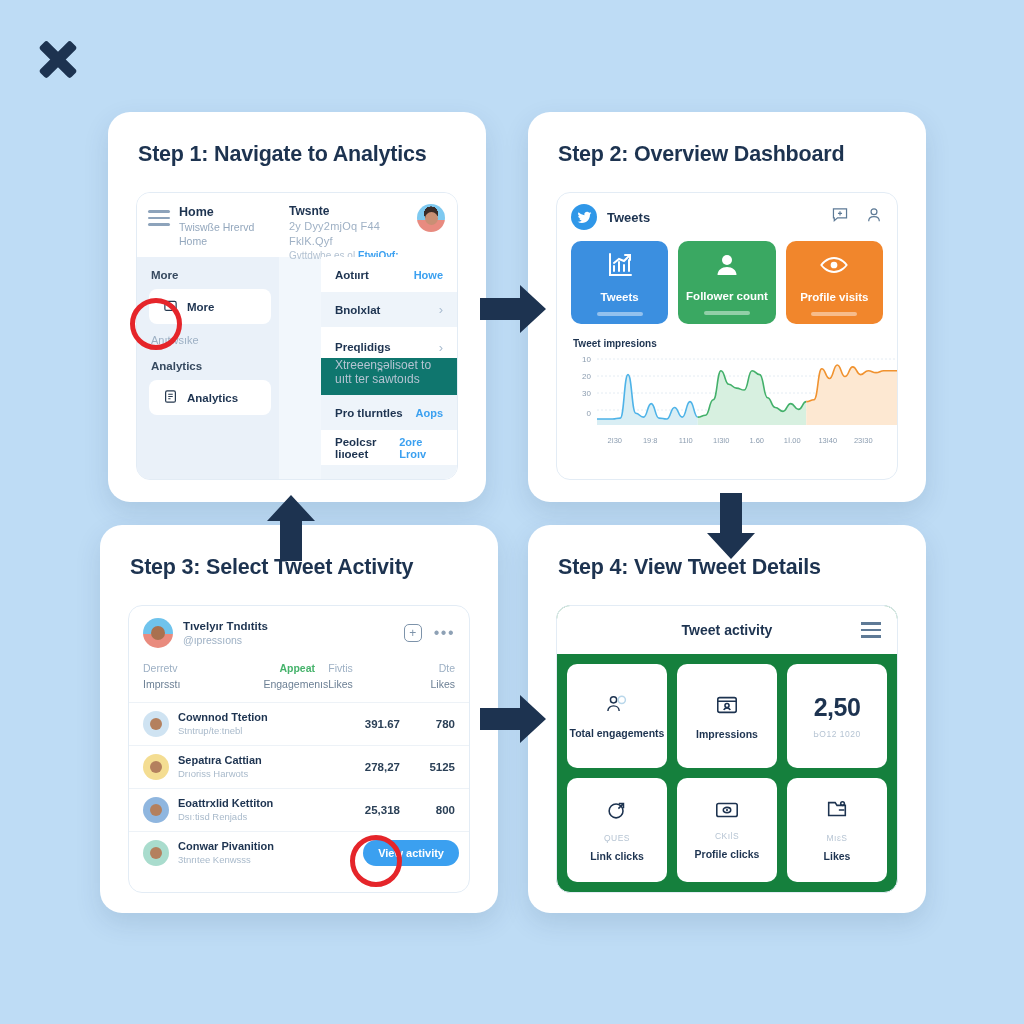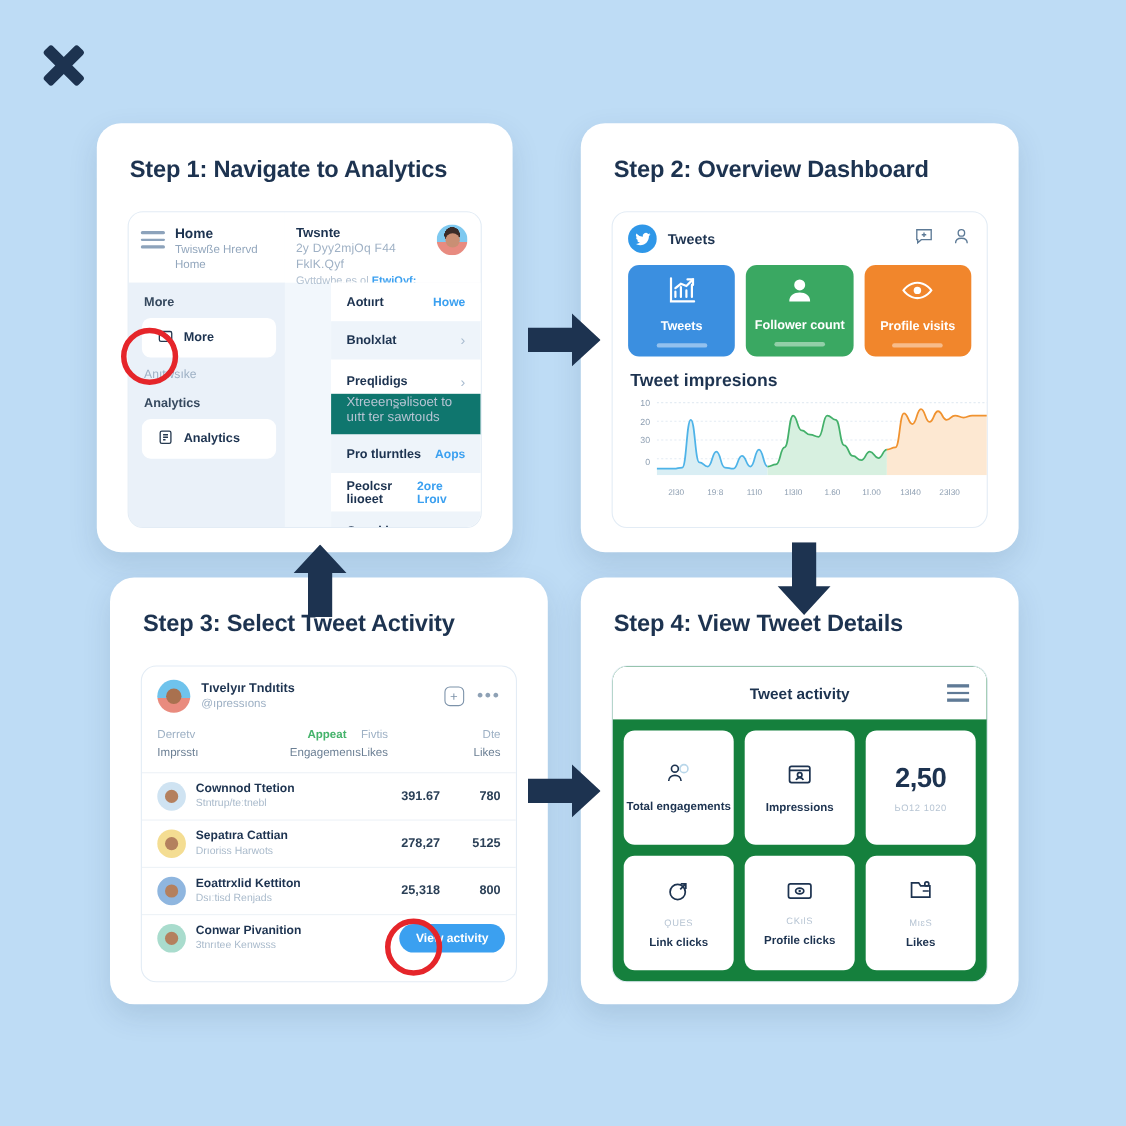--- a/index.html
+++ b/index.html
@@ -26,21 +26,21 @@
   #close-x i.b { transform: rotate(-45deg); }
 
   
   .card {
     position: absolute;
     background: #ffffff;
     border-radius: 22px;
     box-shadow: 0 10px 26px rgba(30,60,100,.13);
     overflow: hidden;
   }
-  #card1 { left: 88px; top: 112px; width: 378px; height: 390px; }
+  #card1 { left: 108px; top: 112px; width: 378px; height: 390px; }
   #card2 { left: 528px; top: 112px; width: 398px; height: 390px; }
   #card3 { left: 100px; top: 525px; width: 398px; height: 388px; }
   #card4 { left: 528px; top: 525px; width: 398px; height: 388px; }
 
   .card-title {
     font-size: 21.5px; font-weight: bold; color: #1d3350;
     padding: 30px 0 0 30px; letter-spacing: -.2px;
   }
 
   
@@ -100,21 +100,21 @@
   #c2mock { top:80px; height:288px; background:#fff; }
   .c2-head { display:flex; align-items:center; height:48px; padding:0 14px; gap:10px; }
   .tw-badge { width:26px;height:26px;border-radius:50%;background:#2f97e8;display:flex;align-items:center;justify-content:center;flex:none;}
   .c2-head-t { font-size:13px;font-weight:bold;color:#1d3350;}
   .c2-icons { margin-left:auto; display:flex; gap:16px; align-items:center;}
   .tiles { display:flex; gap:10px; padding:0 14px; }
   .tile { flex:1; height:83px; border-radius:10px; display:flex; flex-direction:column; align-items:center; justify-content:center; gap:7px;}
   .tile .lbl { font-size:11.5px; font-weight:bold; color:#fff; }
   .tile .bar { width:46px;height:4px;border-radius:2px;background:rgba(255,255,255,.45); margin-top:2px;}
   .chart-wrap { padding:14px 16px 0 16px; }
-  .chart-title { font-size:16px; font-weight:bold; color:#1d3350; margin-bottom:6px; }
+  .chart-title { font-size:10px; font-weight:bold; color:#1d3350; margin-bottom:6px; }
   .chart-box { position:relative; height:78px; }
   .yl { position:absolute; left:0; font-size:8px; color:#8c9db0; width:18px; text-align:right;}
   .xl-row { display:flex; margin-left:24px; margin-top:3px; }
   .xl { flex:1; font-size:7.5px; color:#8c9db0; text-align:center; }
 
   
   #c3mock { top:80px; height:288px; background:#fff; }
   .c3-head { display:flex; align-items:center; gap:10px; padding:12px 14px 8px; }
   .c3-av { width:30px;height:30px;border-radius:50%;flex:none;
     background:linear-gradient(#6fc3ec 0 55%, #e98b7e 55% 100%);position:relative;overflow:hidden;}

